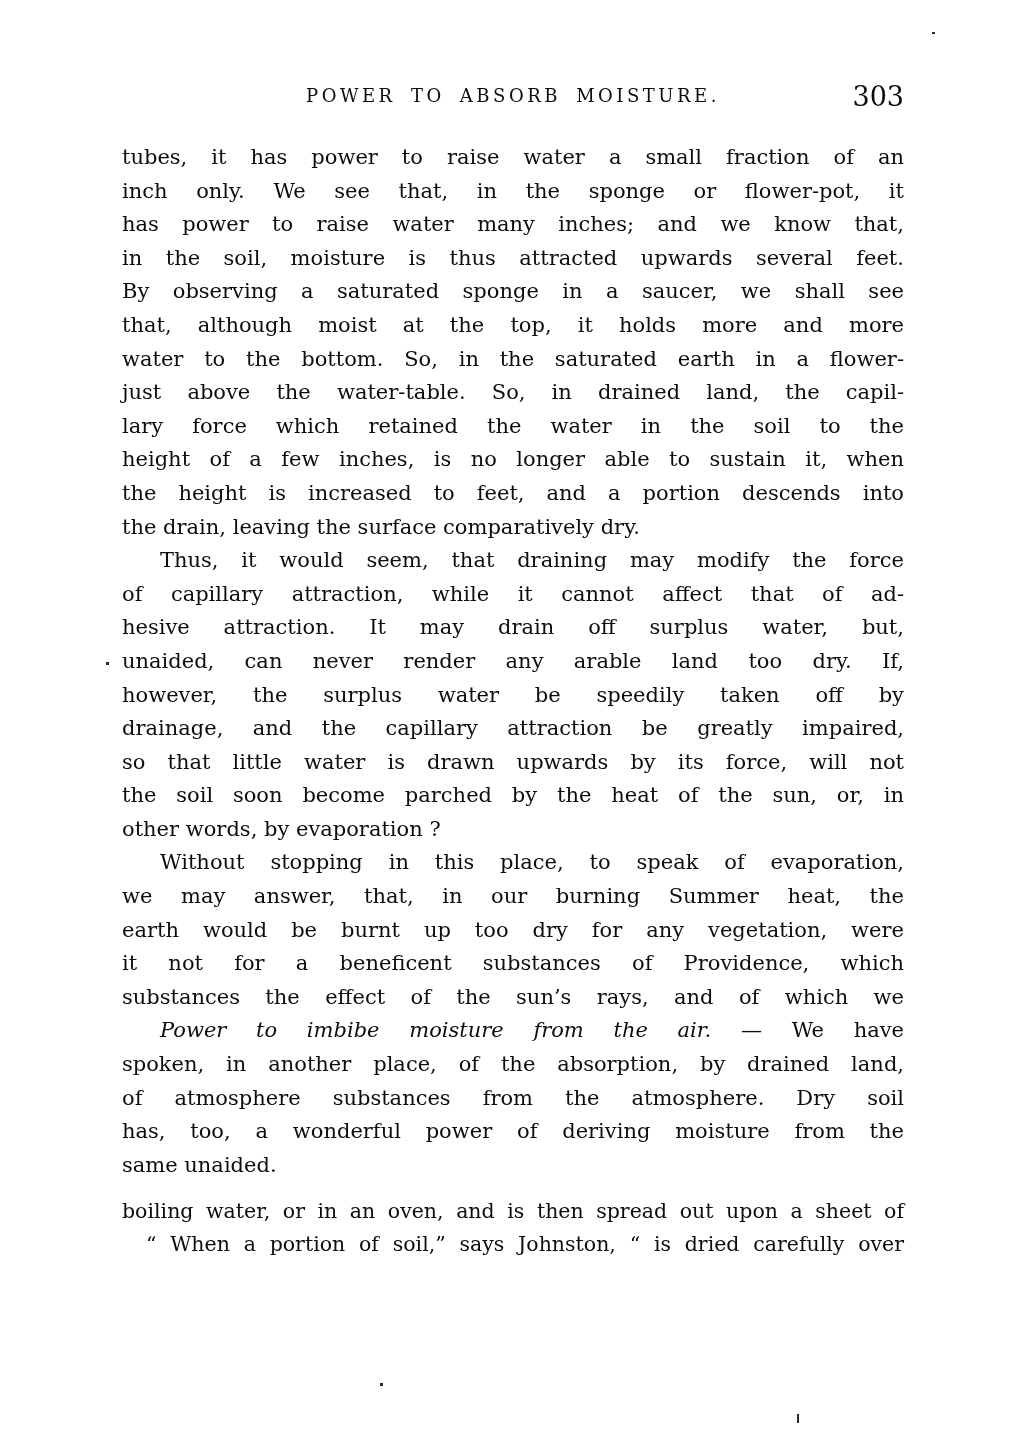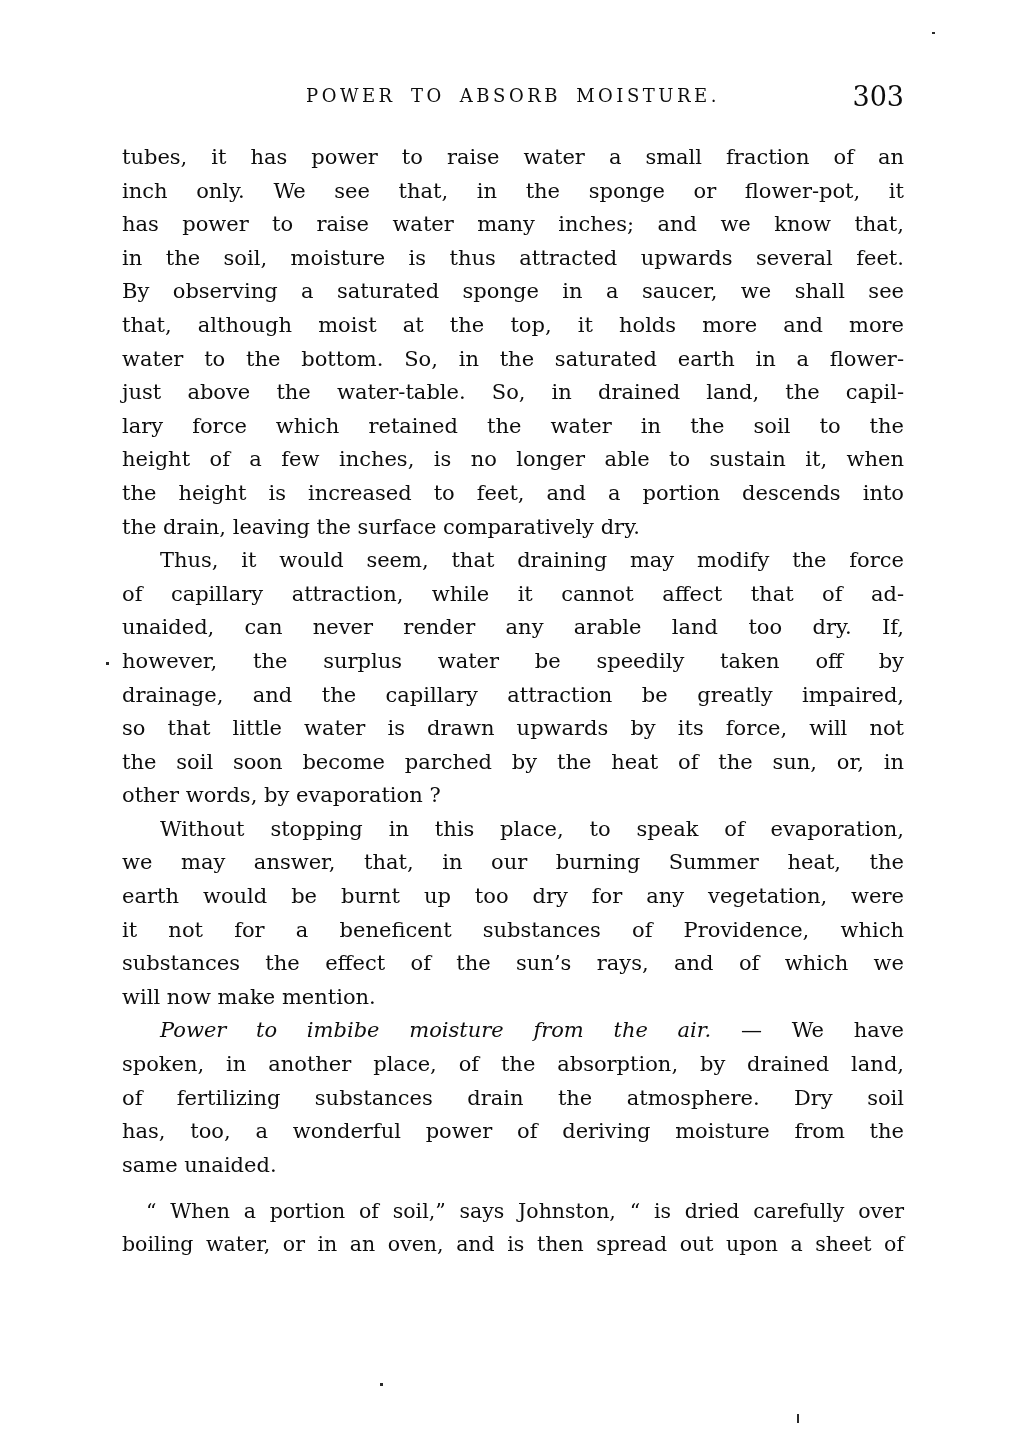--- a/index.html
+++ b/index.html
@@ -98,45 +98,45 @@
         <div class="line">water to the bottom.  So, in the saturated earth in a flower-</div>
         <div class="line">just above the water-table.  So, in drained land, the capil-</div>
         <div class="line">lary force which retained the water in the soil to the</div>
         <div class="line">height of a few inches, is no longer able to sustain it, when</div>
         <div class="line">the height is increased to feet, and a portion descends into</div>
         <div class="line last">the drain, leaving the surface comparatively dry.</div>
       </div>
       <div class="para">
         <div class="line indent">Thus, it would seem, that draining may modify the force</div>
         <div class="line">of capillary attraction, while it cannot affect that of ad-</div>
+        <div class="line">hesive attraction.  It may drain off surplus water, but,</div>
         <div class="line">unaided, can never render any arable land too dry.  If,</div>
         <div class="line">however, the surplus water be speedily taken off by</div>
         <div class="line">drainage, and the capillary attraction be greatly impaired,</div>
         <div class="line">so that little water is drawn upwards by its force, will not</div>
         <div class="line">the soil soon become parched by the heat of the sun, or, in</div>
         <div class="line last">other words, by evaporation ?</div>
       </div>
       <div class="para">
         <div class="line indent">Without stopping in this place, to speak of evaporation,</div>
         <div class="line">we may answer, that, in our burning Summer heat, the</div>
         <div class="line">earth would be burnt up too dry for any vegetation, were</div>
         <div class="line">it not for a beneficent substances of Providence, which</div>
         <div class="line">substances the effect of the sun’s rays, and of which we</div>
-        <div class="line last">will now make mention.</div>
       </div>
       <div class="para">
         <div class="line indent"><span class="italic">Power to imbibe moisture from the air.</span><span> — We have</span></div>
         <div class="line">spoken, in another place, of the absorption, by drained land,</div>
-        <div class="line">of fertilizing substances drain the atmosphere.  Dry soil</div>
+        <div class="line">of atmosphere substances from the atmosphere.  Dry soil</div>
         <div class="line">has, too, a wonderful power of deriving moisture from the</div>
         <div class="line last">same unaided.</div>
       </div>
       <div class="para small">
+        <div class="line">boiling water, or in an oven, and is then spread out upon a sheet of</div>
         <div class="line indent">“ When a portion of soil,” says Johnston, “ is dried carefully over</div>
-        <div class="line">boiling water, or in an oven, and is then spread out upon a sheet of</div>
       </div>
     </div>
 
   <div class="speck s1"></div>
   <div class="speck s2"></div>
   <div class="speck s3"></div>
   <div class="speck s4"></div>
 
 </div>
 

